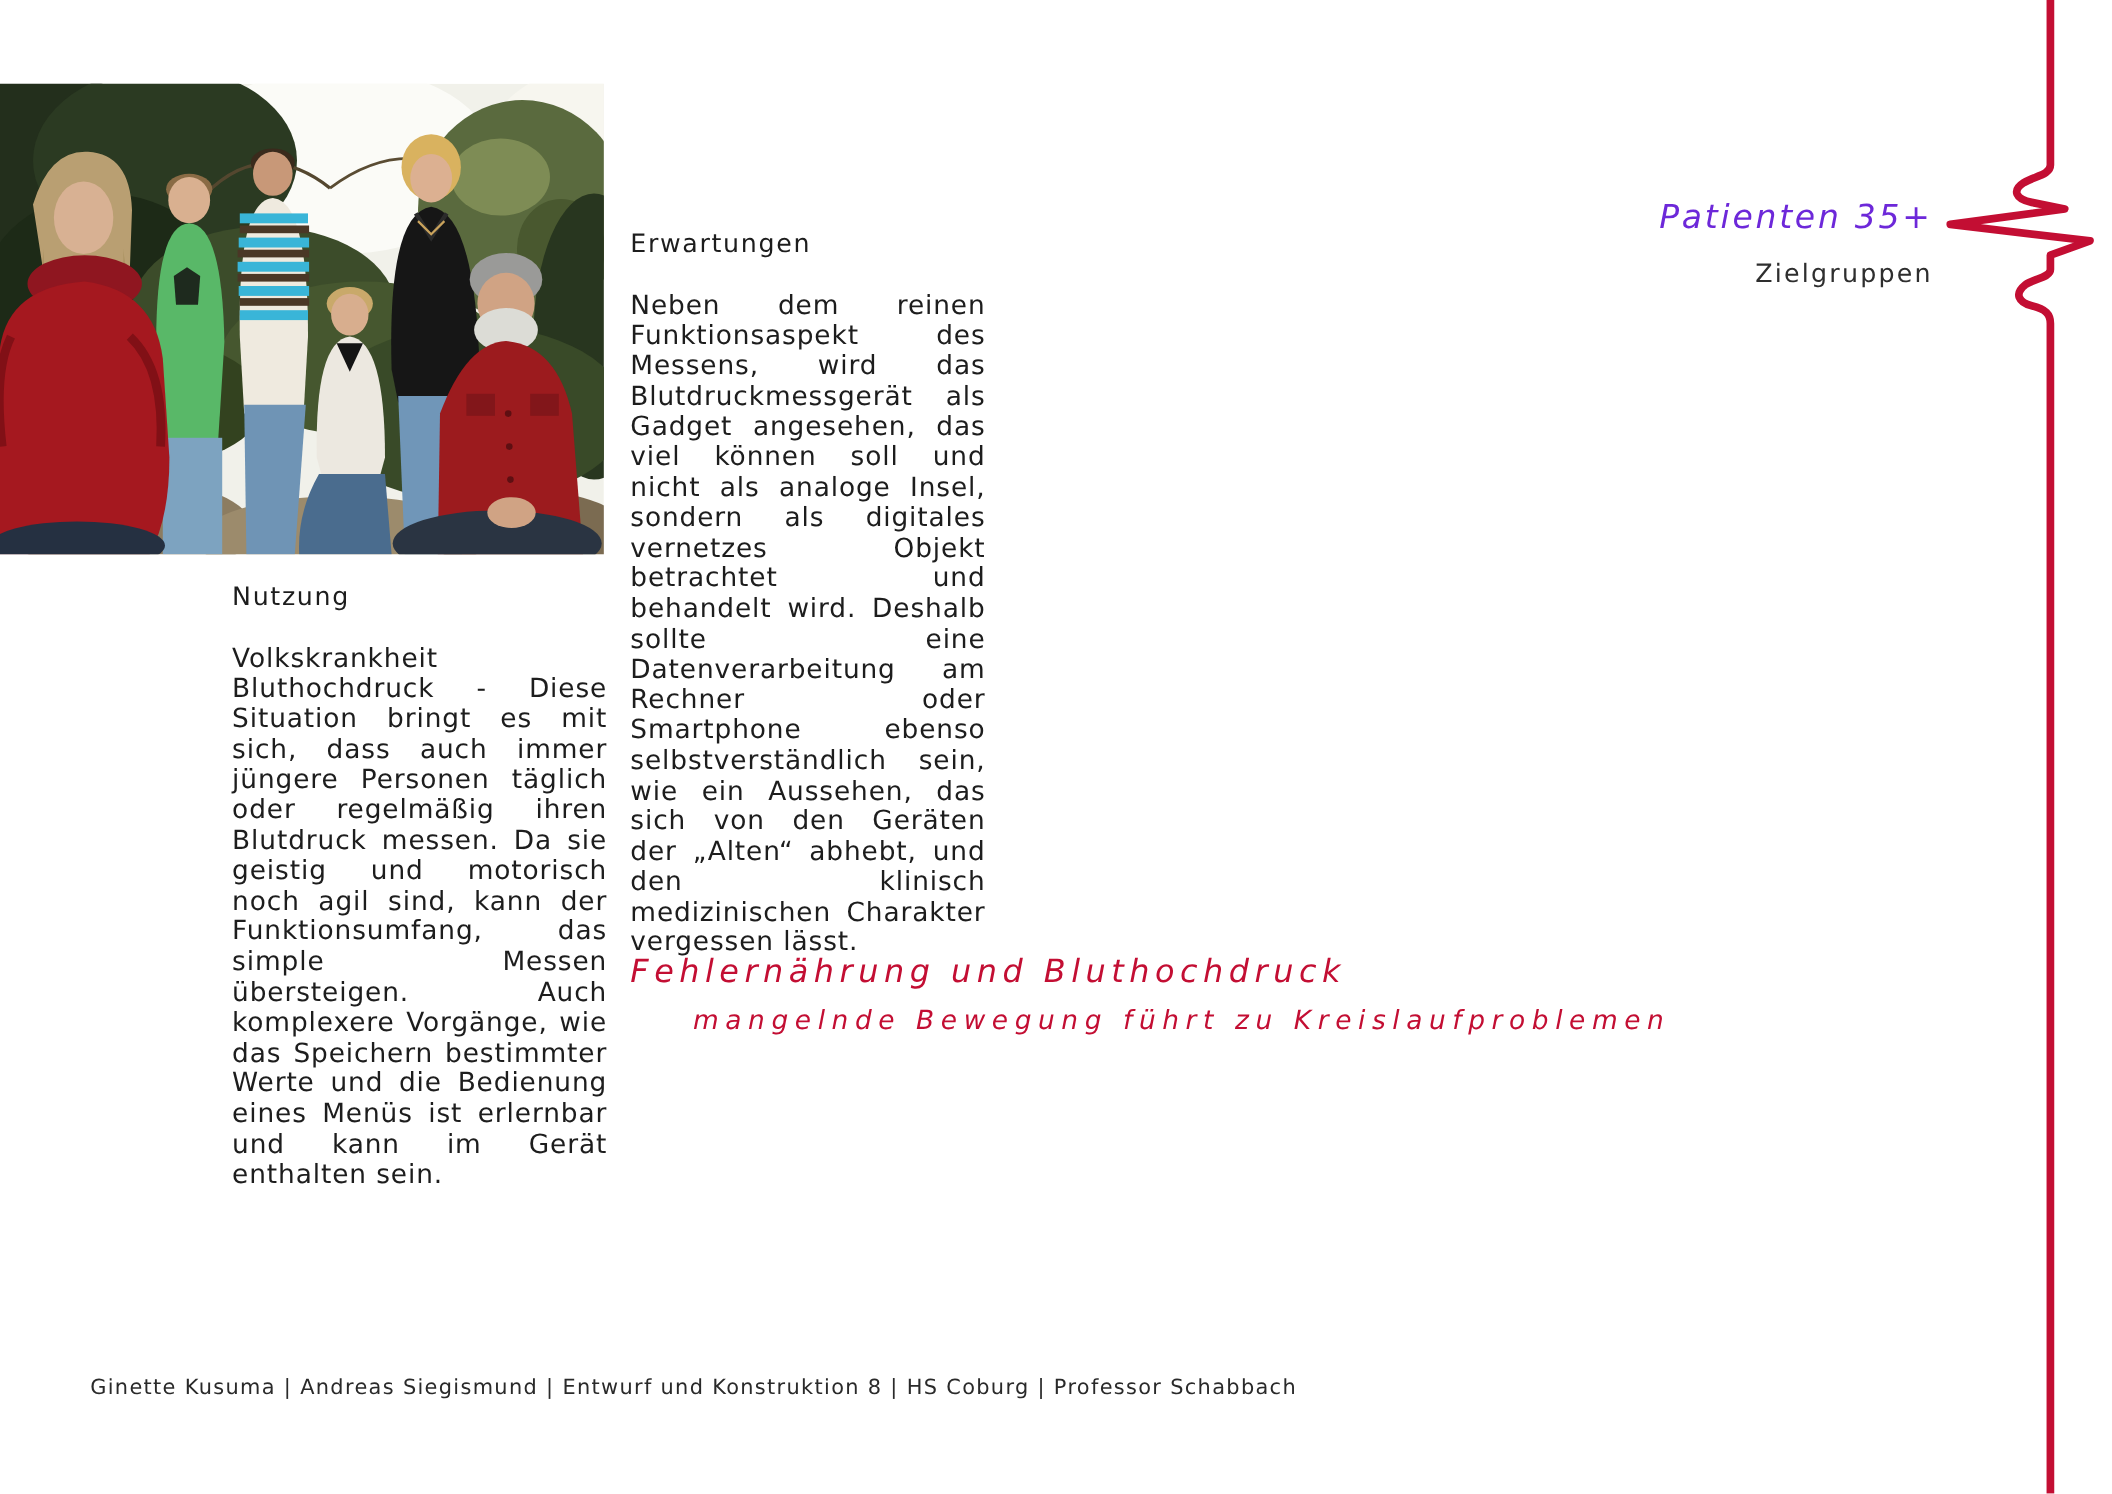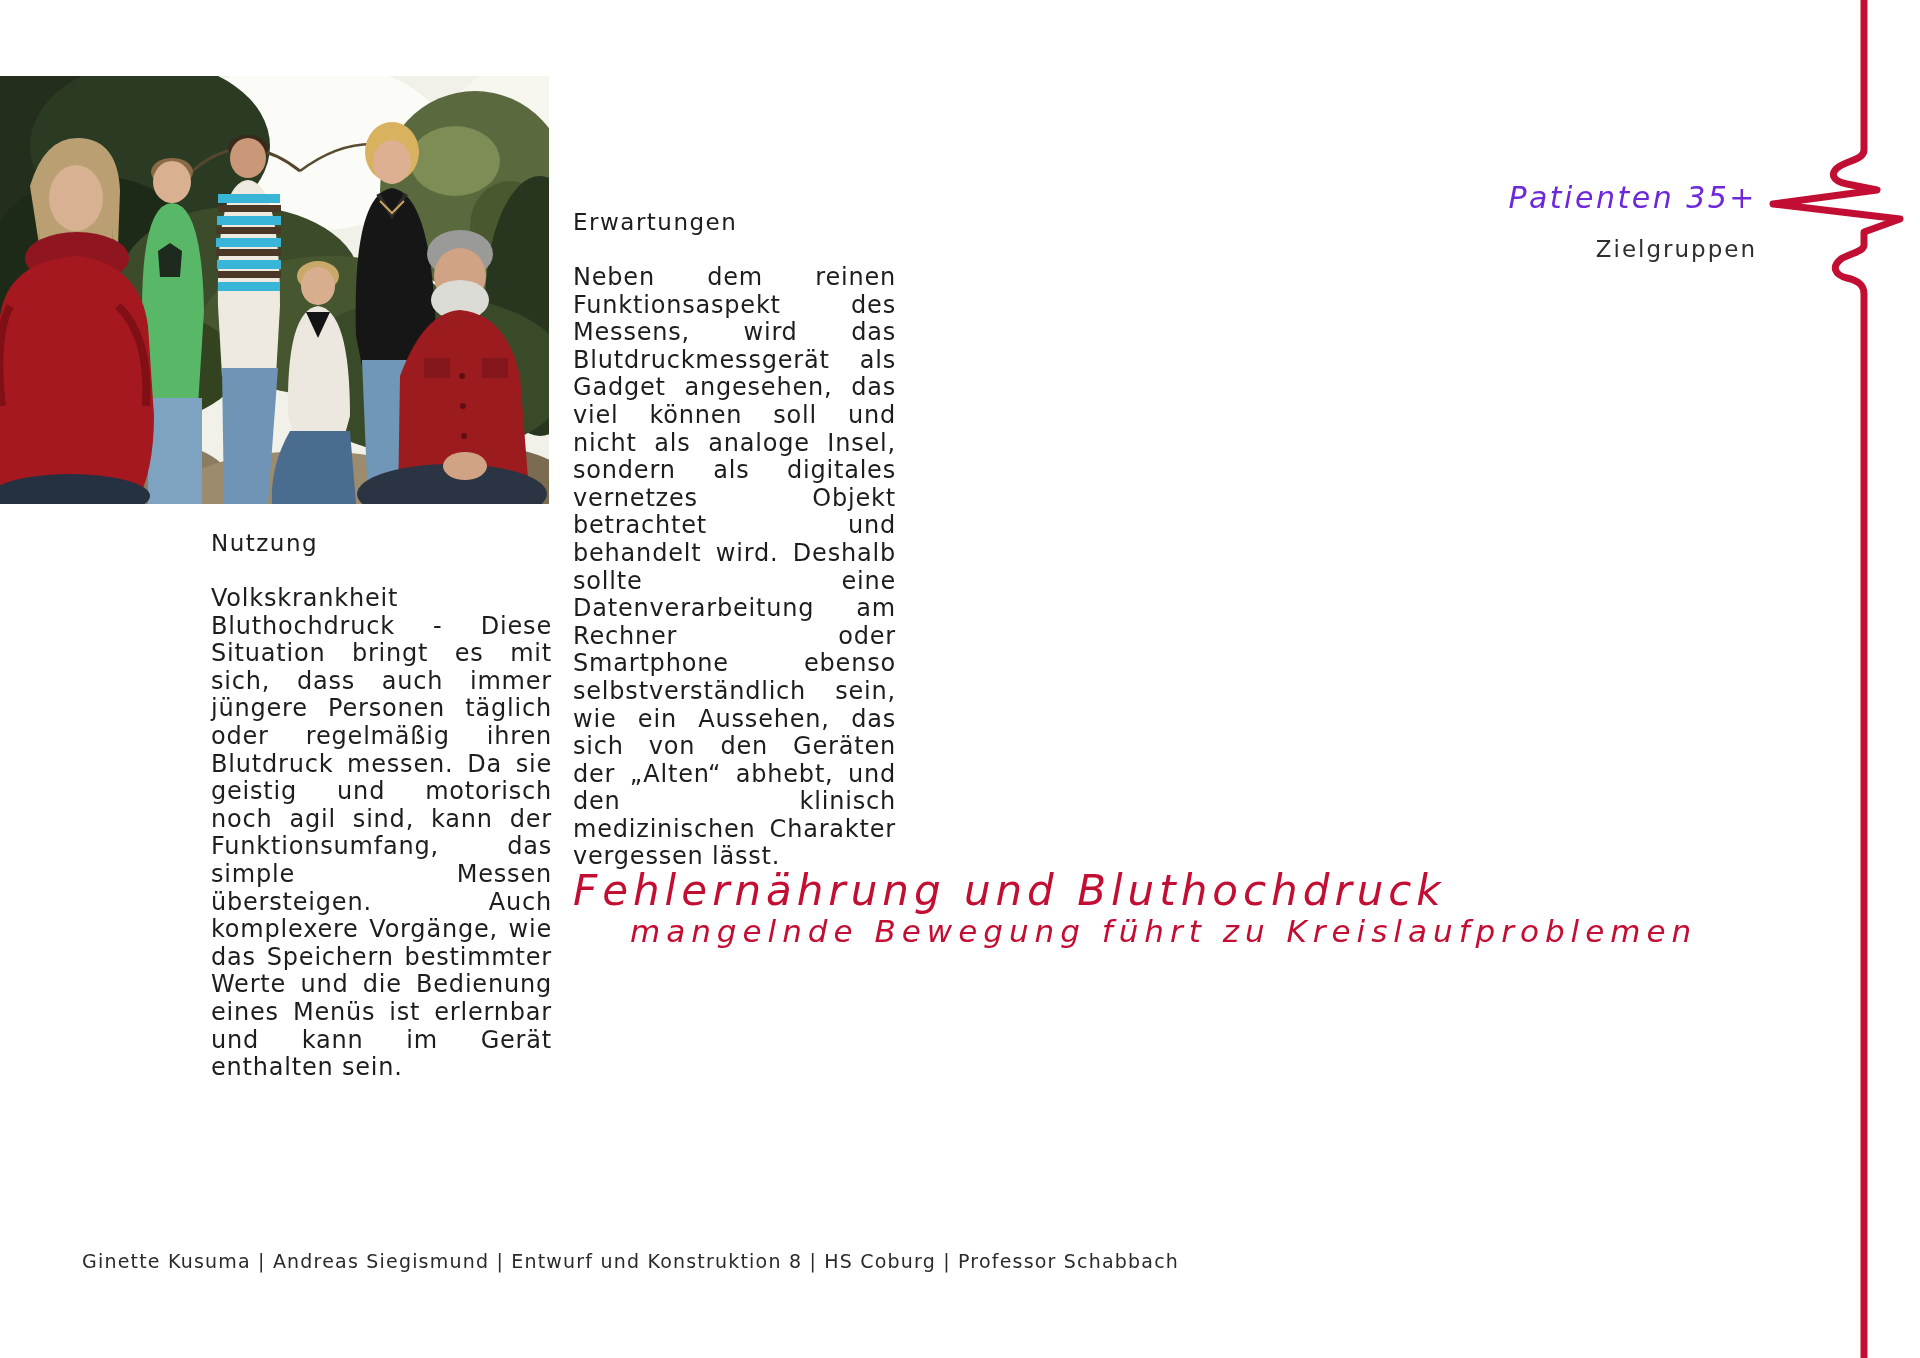--- a/index.html
+++ b/index.html
@@ -21,25 +21,25 @@
     text-align:justify;letter-spacing:0.8px;color:#1d1d1d;
   }
   .col-nutzung{left:211px;top:529px;width:341px;}
   .col-erwartungen{left:573px;top:208px;width:323px;}
   
   .zone-header{position:absolute;right:163px;top:182px;text-align:right;}
   .zone-title{font-size:30px;letter-spacing:2.5px;color:#6d28d9;line-height:32px;font-style:italic;}
   .zone-subtitle{font-size:23px;letter-spacing:2px;color:#2e2e2e;line-height:26px;margin-top:22px;}
   
   .headline1{
-    position:absolute;left:573px;top:866px;font-size:42px;font-style:italic;
+    position:absolute;left:573px;top:866px;font-size:29px;font-style:italic;
     letter-spacing:5px;color:var(--accent,#c30e33);white-space:nowrap;
   }
   .headline2{
-    position:absolute;left:630px;top:913px;font-size:31px;font-style:italic;
+    position:absolute;left:630px;top:913px;font-size:24px;font-style:italic;
     letter-spacing:6px;color:var(--accent,#c30e33);white-space:nowrap;
   }
   
   .ekg{position:absolute;left:1730px;top:0;width:190px;height:1358px;}
   
   .footer{
     position:absolute;left:82px;top:1250px;font-size:19px;letter-spacing:1.2px;
     color:#2a2a2a;white-space:nowrap;
   }
   .pagenum{

